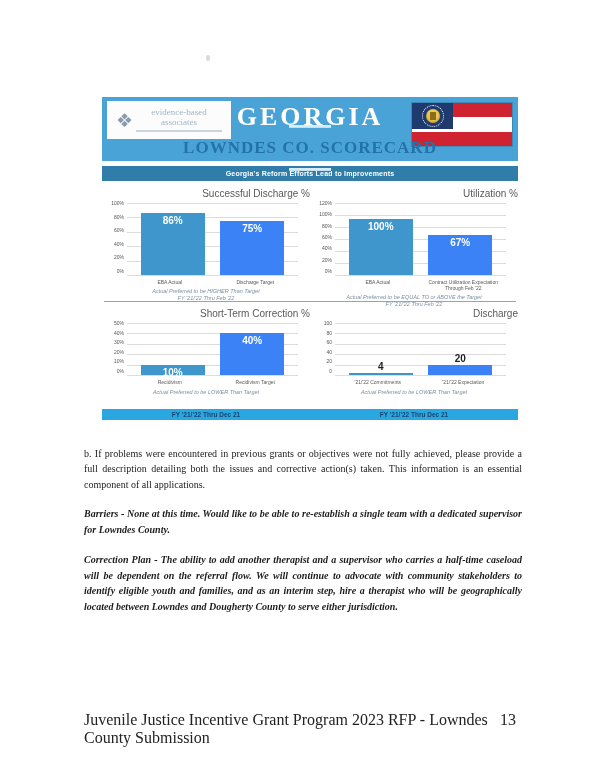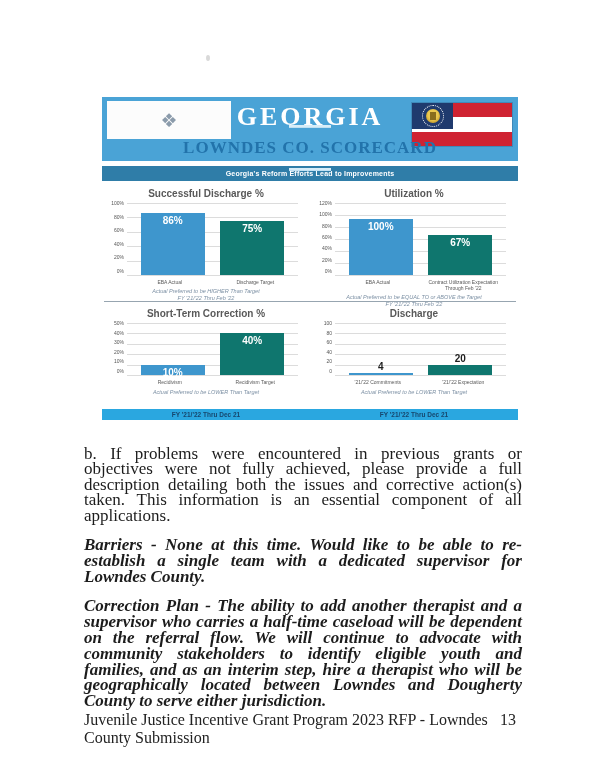--- a/index.html
+++ b/index.html
@@ -46,65 +46,70 @@
   .sc-gap { height:5px; background:#ffffff; }
   .sc-banner { height:15px; background:#2f7da8; color:#ffffff; font-weight:bold;
     font-size:7px; display:flex; align-items:center; justify-content:center;
     letter-spacing:.2px; }
   .charts-grid { position:relative; height:228px; background:#ffffff;
     display:grid; grid-template-columns:1fr 1fr; grid-template-rows:120px 108px; }
   .charts-grid::after { content:""; position:absolute; top:120px; left:2px; right:2px;
     border-top:1px solid #97a5b0; }
 
   .chart { position:relative; padding-top:7px; }
-  .chart-title { text-align:center; font-weight:bold; font-size:10px; color:#595959;
+  .chart-title { text-align:right; font-weight:normal; font-size:10px; color:#595959;
     margin-bottom:4px; }
   .plot-wrap { display:flex; margin:0 12px 0 4px; height:73px; }
   .chart.bottom .plot-wrap { height:53px; }
   .y-axis { width:21px; display:flex; flex-direction:column; justify-content:space-between;
     align-items:flex-end; padding-right:3px; font-size:5px; line-height:5px; color:#555;
     transform:translateY(-2px); }
   .plot { flex:1; position:relative; border-bottom:1px solid #8a97a1;
     display:flex; align-items:flex-end; justify-content:space-around; padding:0 6px; }
   .grid { position:absolute; left:0; right:0; height:0; border-top:1px solid #dcdcdc; }
   .bar { position:relative; width:40%; }
   .bar.blue { background:#3e96cd; }
-  .bar.gray { background:#0f766e; }
+  .bar.gray { background:#3b82f6; }
   .bar-label { position:absolute; left:0; right:0; text-align:center; font-weight:bold;
     font-size:10px; }
   .bar-label.inside { top:2px; color:#ffffff; }
   .bar-label.above { bottom:100%; margin-bottom:1px; color:#1f1f1f; }
   .x-labels { display:flex; margin:3px 12px 0 25px; }
   .x-labels span { flex:1; text-align:center; font-size:5px; line-height:6px; color:#595959; }
   .caption { text-align:center; font-style:italic; font-size:5.5px; line-height:7px;
     color:#7b8fa3; margin-top:3px; }
   .caption.period { margin-top:0; }
   .chart.bottom .caption { margin-top:4px; }
   .sc-bottombar { height:11px; background:#2aa7e0; display:flex; }
   .sc-bottombar span { flex:1; text-align:center; font-weight:bold; font-size:6.5px;
     line-height:11px; color:#17476d; }
 
   
   .body-text { position:absolute; left:84px; top:446px; width:438px;
-    color:#1c1c1c; font-size:17px; line-height:15.4px; text-align:justify; }
+    color:#1c1c1c; font-size:10px; line-height:15.4px; text-align:justify; }
   .para { margin-bottom:14px; }
   .para.bold { font-weight:bold; line-height:15.8px;font-style:italic; }
   .footer { position:absolute; left:84px; top:711px; width:432px;
     display:flex; justify-content:space-between; font-size:16px; color:#222222; }
 </style>
 </head>
 <body>
 
 <div class="page">
   <div class="speck"></div>
 
   <div class="scorecard">
     <div class="sc-header">
       <div class="logo">
         <span class="logo-icon">❖</span>
+        <span class="logo-text">
+          <span>evidence-based</span>
+          <span>associates</span>
+          <span class="logo-tagline"></span>
+        </span>
       </div>
       <div class="sc-title">GEORGIA</div>
       <div class="flag">
         <div class="stripe red"></div>
         <div class="stripe white"></div>
         <div class="stripe red"></div>
         <div class="canton">
           <div class="seal"></div>
         </div>
       </div>

